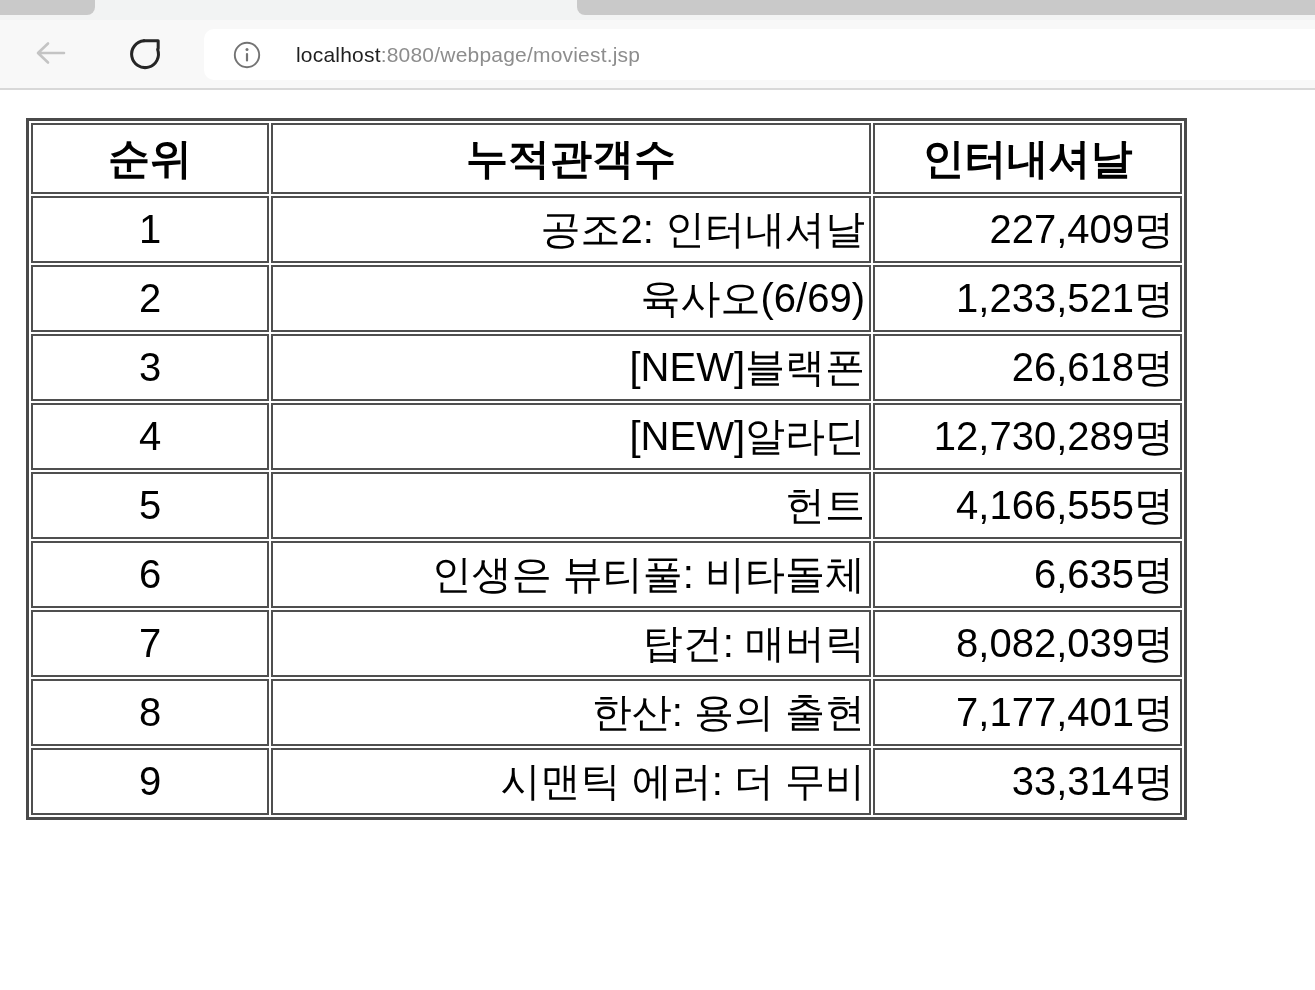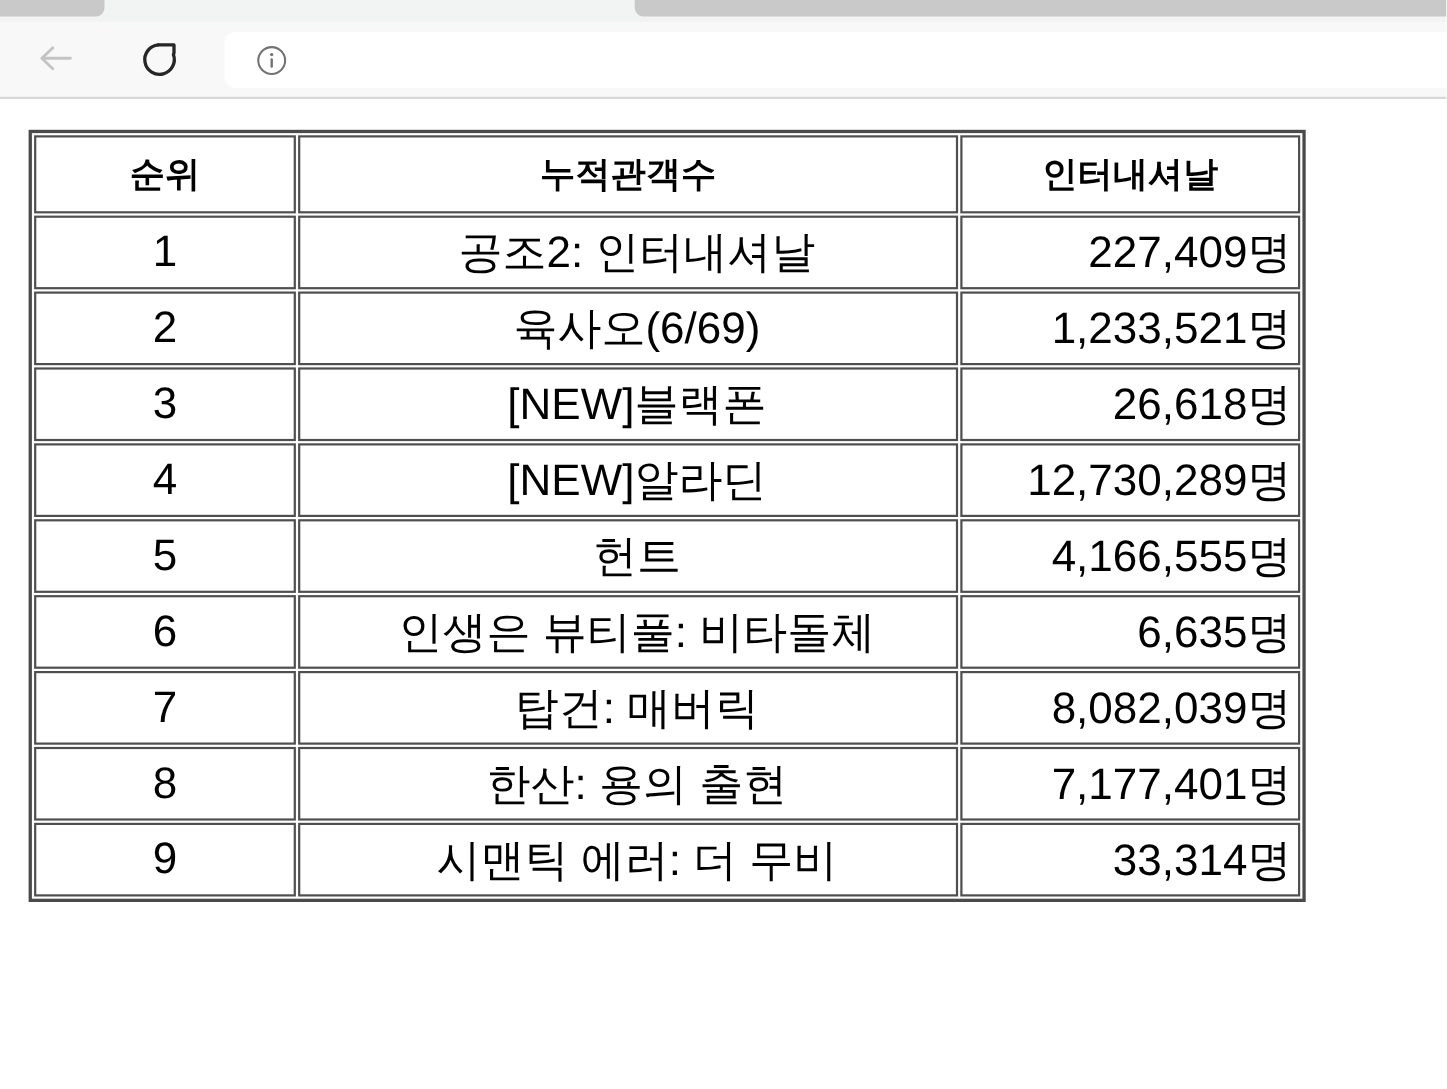--- a/index.html
+++ b/index.html
@@ -84,34 +84,34 @@
   }
   table.movies th, table.movies td {
     border: 2px solid #4f4f4f;
     background: #ffffff;
     overflow: hidden;
     white-space: nowrap;
     vertical-align: middle;
   }
   table.movies th {
     height: 71px;
-    font-size: 32px;
+    font-size: 42px;
     font-weight: bold;
     text-align: center;
   }
   table.movies td {
     height: 67px;
     font-size: 40px;
     font-weight: normal;
   }
   col.c-rank  { width: 238px; }
   col.c-title { width: 600px; }
   col.c-aud   { width: 309px; }
   td.cell-rank  { text-align: center; }
-  td.cell-title { text-align: center;  padding-left: 20px; padding-right: 4px; }
+  td.cell-title { text-align: right;  padding-left: 20px; padding-right: 4px; }
   td.cell-aud   { text-align: right; padding-right: 6px; padding-left: 46px; }
 </style>
 </head>
 <body>
 
 <div class="tabstrip">
   <div class="tab-frag-left"></div>
   <div class="tab-frag-right"></div>
 </div>
 
@@ -135,20 +135,21 @@
   </div>
 
   <div class="urlbar">
     <span class="site-info">
       <svg width="28" height="28" viewBox="0 0 28 28">
         <circle cx="14" cy="14" r="12.2" fill="none" stroke="#737373" stroke-width="1.9"></circle>
         <circle cx="14" cy="8.6" r="1.5" fill="#737373"></circle>
         <rect x="12.9" y="12" width="2.2" height="8.5" rx="1.1" fill="#737373"></rect>
       </svg>
     </span>
+    <span class="url-text"><span class="url-host">localhost</span><span>:8080/webpage/moviest.jsp</span></span>
   </div>
 </div>
 
 <div class="page">
   <table class="movies">
     <colgroup>
       <col class="c-rank">
         <col class="c-title">
         <col class="c-aud">
     </colgroup>

